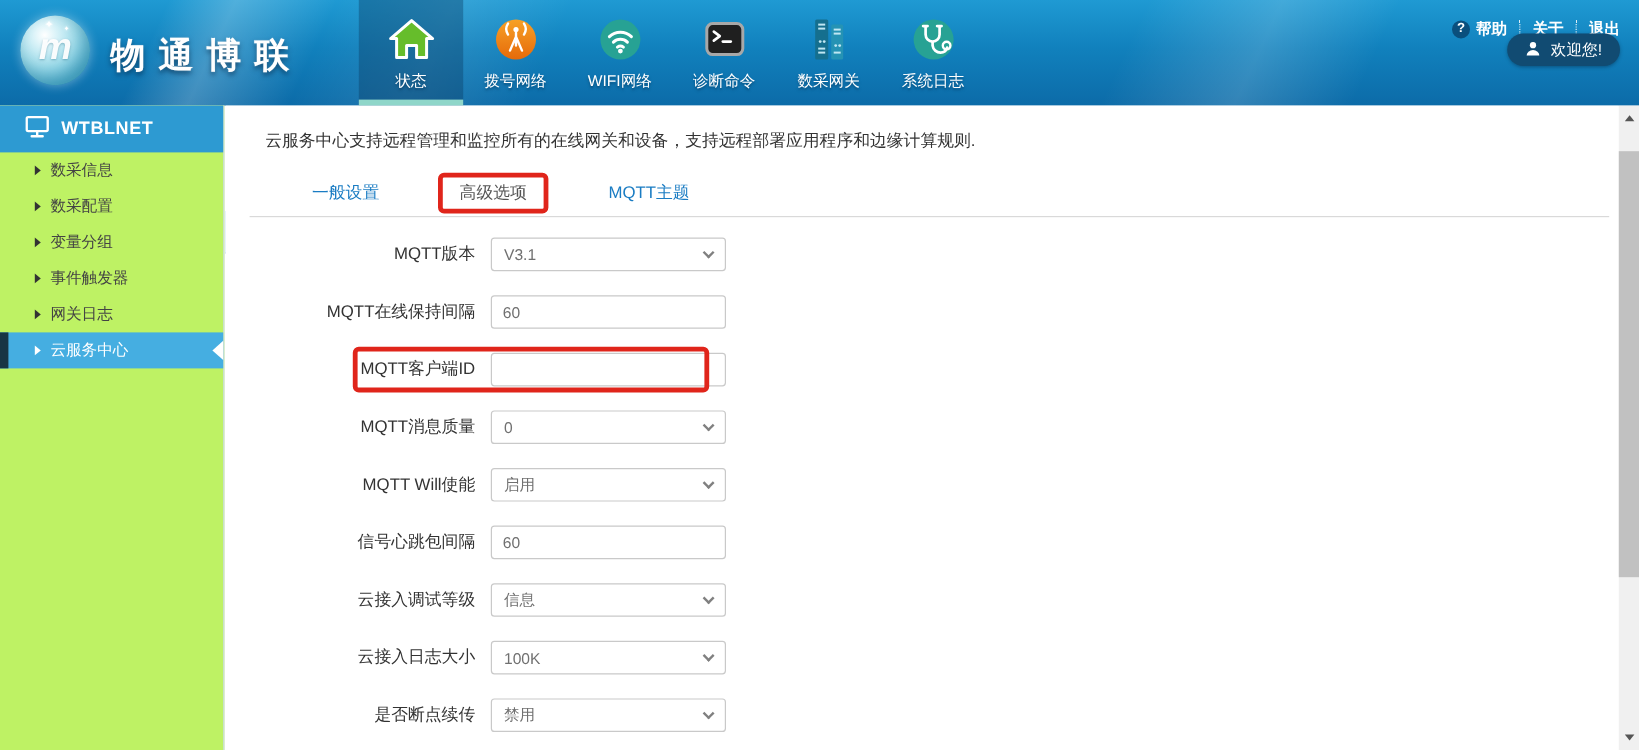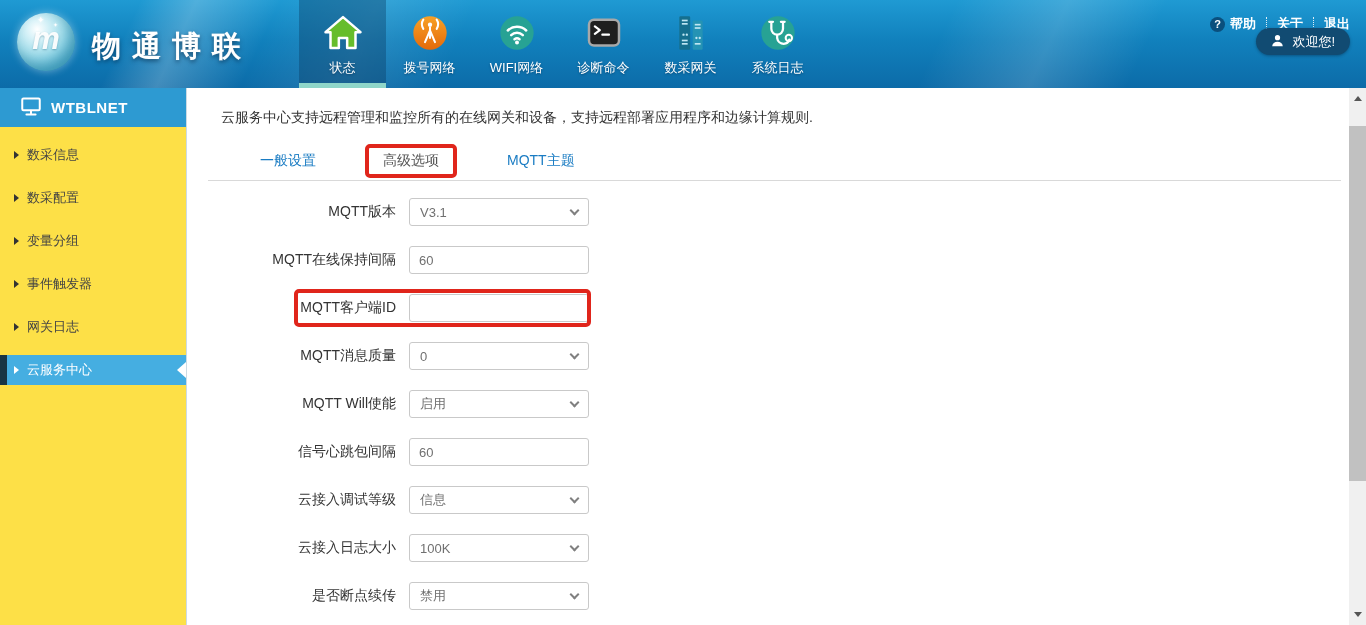--- a/index.html
+++ b/index.html
@@ -37,28 +37,28 @@
     font-size:13px; font-weight:bold; }
   .tlink { display:flex; align-items:center; gap:5px; cursor:pointer; white-space:nowrap; }
   .tsep { height:14px; border-left:1px dotted rgba(255,255,255,.85); margin:0 10px; }
   .help-ic { width:15px; height:15px; border-radius:50%; background:#0a4f7d; color:#fff; font-size:11px;
     font-weight:bold; display:flex; align-items:center; justify-content:center; }
   .welcome { position:absolute; right:16px; top:28px; height:27px; background:#114b72; border-radius:14px;
     display:flex; align-items:center; gap:8px; padding:0 15px; color:#fff; font-size:13px; cursor:pointer;
     box-shadow:0 1px 3px rgba(0,30,55,.4); }
 
   
-  .sidebar { position:absolute; left:0; top:88px; width:187px; bottom:0; background:#fde047;
+  .sidebar { position:absolute; left:0; top:88px; width:187px; bottom:0; background:#bef264;
     border-right:1px solid #ccdbe4; }
   .sb-head { height:39px; background:#2d9ad2; display:flex; align-items:center; gap:10px; padding-left:21px;
     color:#fff; font-weight:bold; font-size:15px; letter-spacing:.5px; }
   .sb-item { display:flex; align-items:center; cursor:pointer; }
   .sb-item.main { height:35px; background:#d7ebf7; border-bottom:1px solid #b5cfdd; padding-left:13px; gap:10px;
     font-weight:bold; color:#333; font-size:13px; }
-  .sb-item.sub { height:30px; padding-left:14px; gap:8px; font-size:13px; color:#444; background:transparent;margin-top:13px; }
+  .sb-item.sub { height:30px; padding-left:29px; gap:8px; font-size:13px; color:#444; background:transparent; }
   .arrow { width:0; height:0; border-left:5px solid #333; border-top:4px solid transparent;
     border-bottom:4px solid transparent; flex:none; }
   .sb-item.sub.selected { background:#45aee1; color:#fff; position:relative; }
   .sb-item.sub.selected .arrow { border-left-color:#fff; }
   .sb-item.sub.selected::before { content:''; position:absolute; left:0; top:0; bottom:0; width:7px; background:#183544; }
   .sb-item.sub.selected::after { content:''; position:absolute; right:0; top:50%; margin-top:-8px;
     border-top:8px solid transparent; border-bottom:8px solid transparent; border-right:9px solid #fff; }
 
   
   .main { position:absolute; left:188px; top:88px; right:17px; bottom:0; background:#fff; overflow:hidden; }
@@ -66,21 +66,21 @@
   .tabs { display:flex; align-items:center; height:40px; margin:14px 8px 0 20px; padding-left:18px;
     border-bottom:1px solid #d9d9d9; }
   .tab { font-size:14px; color:#1a7cc3; cursor:pointer; white-space:nowrap;margin-left:34px; }
   .tab.t1 { margin-right:15px; }
   .tab.anno { color:#555; border:4px solid #e0251b; border-radius:5px; padding:4px 14px; margin-right:16px; }
   .tab.t3 { }
 
   .form { margin:17px 0 0 33px; }
   .frow { display:flex; align-items:center; height:28px; margin-bottom:20px; position:relative; }
   .flabel { width:175px; text-align:right; font-size:14px; color:#333; flex:none; white-space:nowrap; }
-  .fctl { margin-left:13px; width:180px; height:28px; border:1px solid #c9c9c9; border-radius:3px;
+  .fctl { margin-left:13px; width:196px; height:28px; border:1px solid #c9c9c9; border-radius:3px;
     background:#fff; font-size:13px; color:#707070; font-family:"Liberation Sans","DejaVu Sans",sans-serif; }
   input.fctl { padding:0 9px; outline:none; }
   .fselect { display:flex; align-items:center; justify-content:space-between; padding:0 10px; cursor:pointer; }
   .chev { width:7px; height:7px; border-right:2px solid #808080; border-bottom:2px solid #808080;
     transform:rotate(45deg); margin-top:-4px; flex:none; }
   .row-anno { position:absolute; left:73px; top:-5px; width:297px; height:38px; border:4px solid #e0251b;
     border-radius:5px; pointer-events:none; z-index:3; }
 
   
   .vscroll { position:absolute; right:0; top:88px; width:17px; bottom:0; background:#f0f0f0; }

